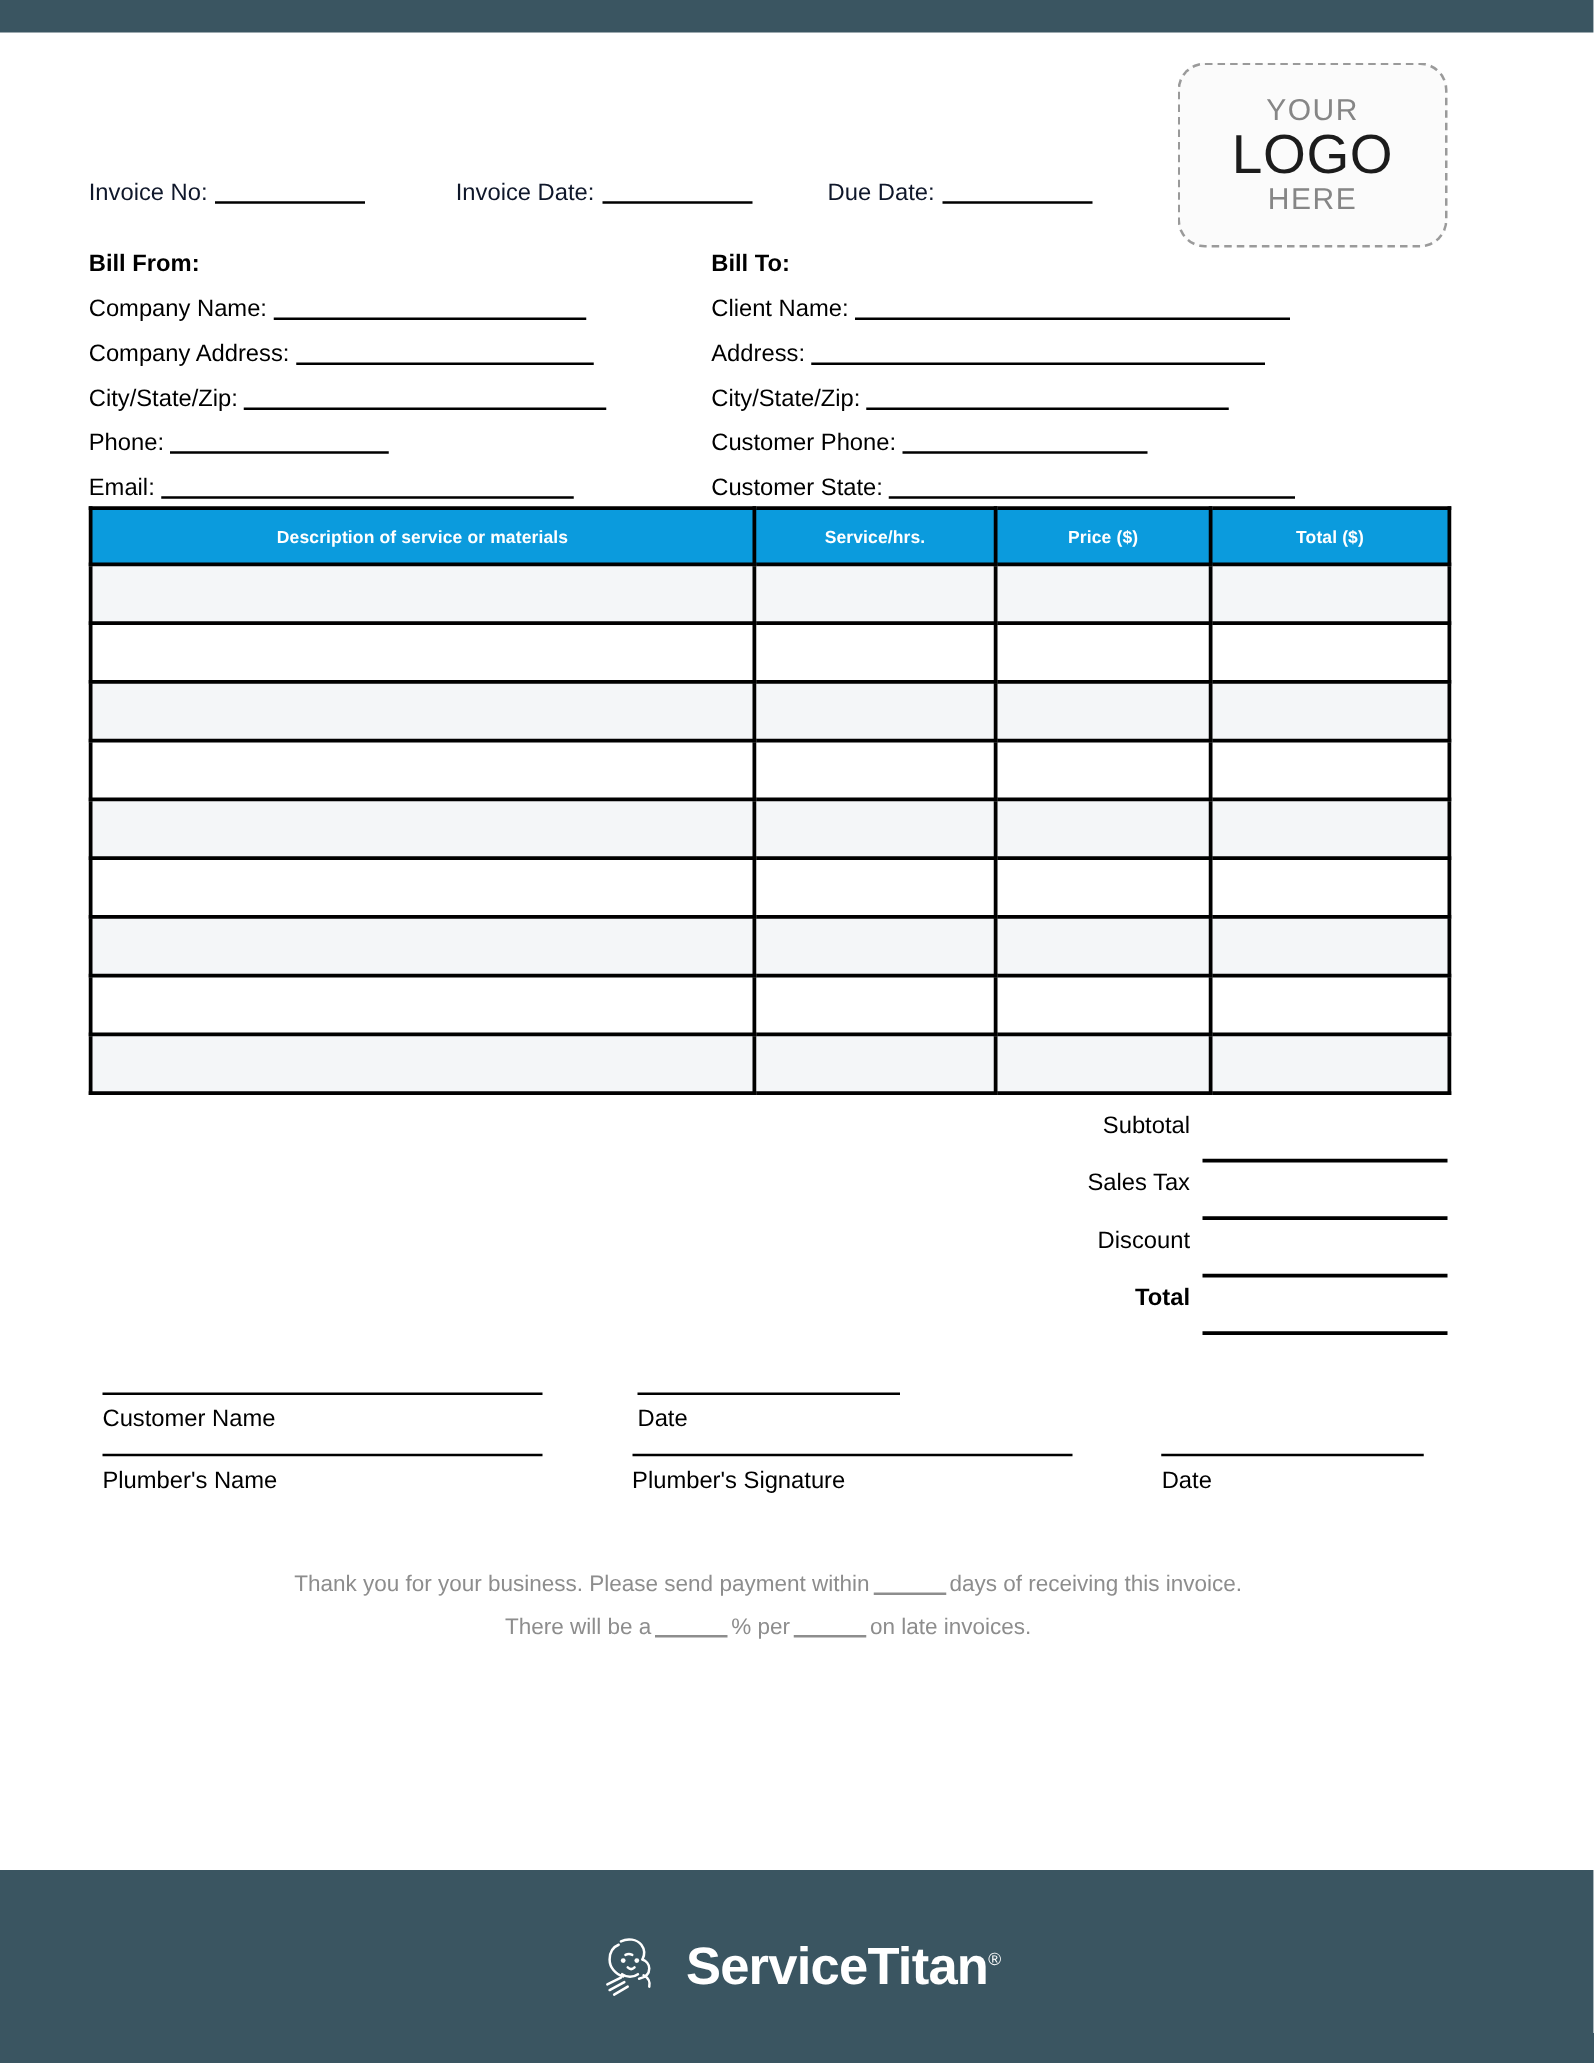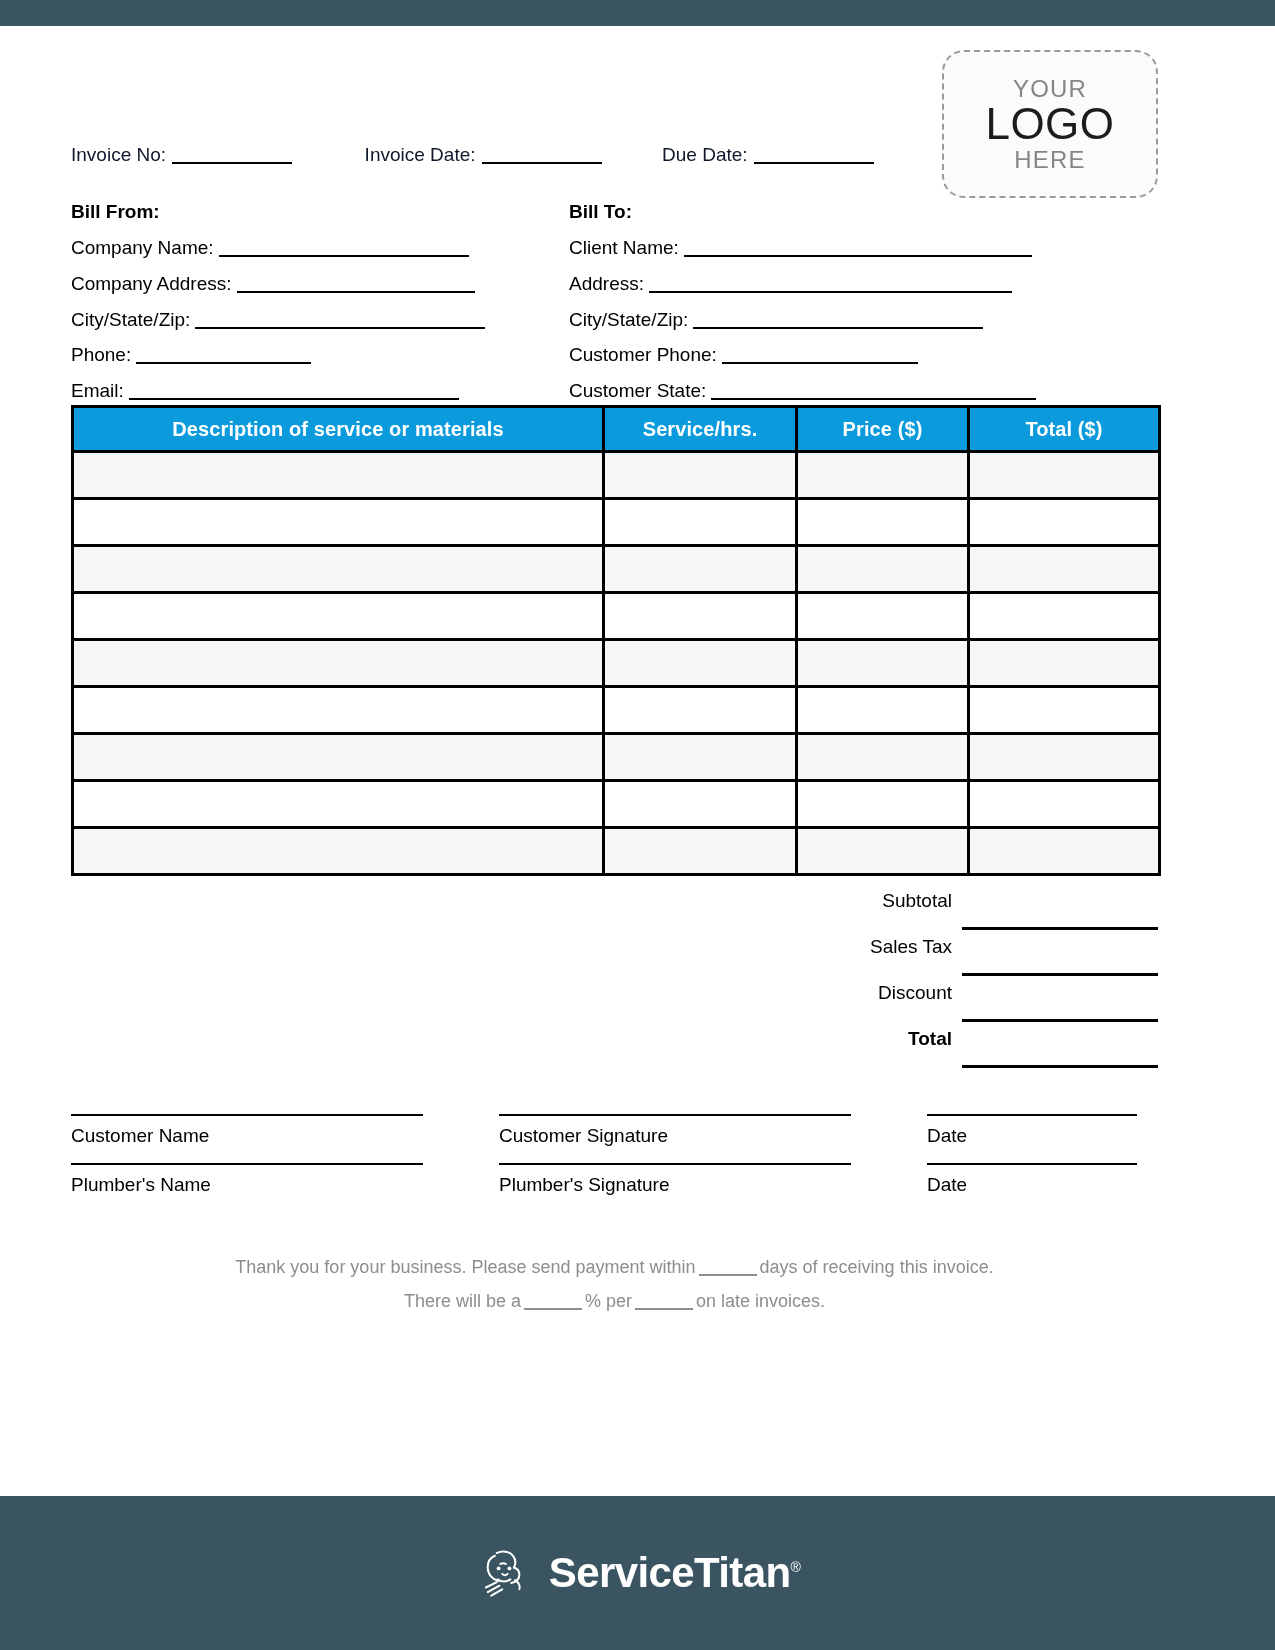--- a/index.html
+++ b/index.html
@@ -135,21 +135,21 @@
   
   .items {
     border-collapse: collapse;
     width: 1087px;
     table-layout: fixed;
     margin-top: 4px;
   }
   .items th {
     background: #0b9bdd;
     color: #ffffff;
-    font-size: 20px;
+    font-size: 14px;
     font-weight: bold;
     height: 45px;
     border: 3px solid #000;
     text-align: center;
     letter-spacing: 0.1px;
   }
   .items td {
     border: 3px solid #000;
     height: 47px;
   }
@@ -184,20 +184,21 @@
     width: 196px;
     border-bottom: 3px solid #000;
     height: 40px;
   }
 
   
   .sign-block { margin-top: 40px; }
   .sign-row {
     display: flex;
     margin-bottom: 16px;
+    margin-left: 11px;
   }
   .sign-cell { position: relative; }
   .sc-1 { width: 428px; }
   .sc-2 { width: 428px; }
   .sc-3 { width: 231px; }
   .sign-line {
     border-top: 2px solid #000;
     width: 352px;
   }
   .sc-3 .sign-line { width: 210px; }
@@ -423,24 +424,20 @@
       </div>
 
     </div>
 
     <div class="sign-block">
 
       <div class="sign-row">
         <div class="sign-cell sc-1">
           <div class="sign-line"></div>
           <div class="sign-label">Customer Name</div>
-        </div>
-        <div class="sign-cell sc-2">
-          <div class="sign-line"></div>
-          <div class="sign-label">Customer Signature</div>
         </div>
         <div class="sign-cell sc-3">
           <div class="sign-line"></div>
           <div class="sign-label">Date</div>
         </div>
       </div>
 
       <div class="sign-row">
         <div class="sign-cell sc-1">
           <div class="sign-line"></div>

